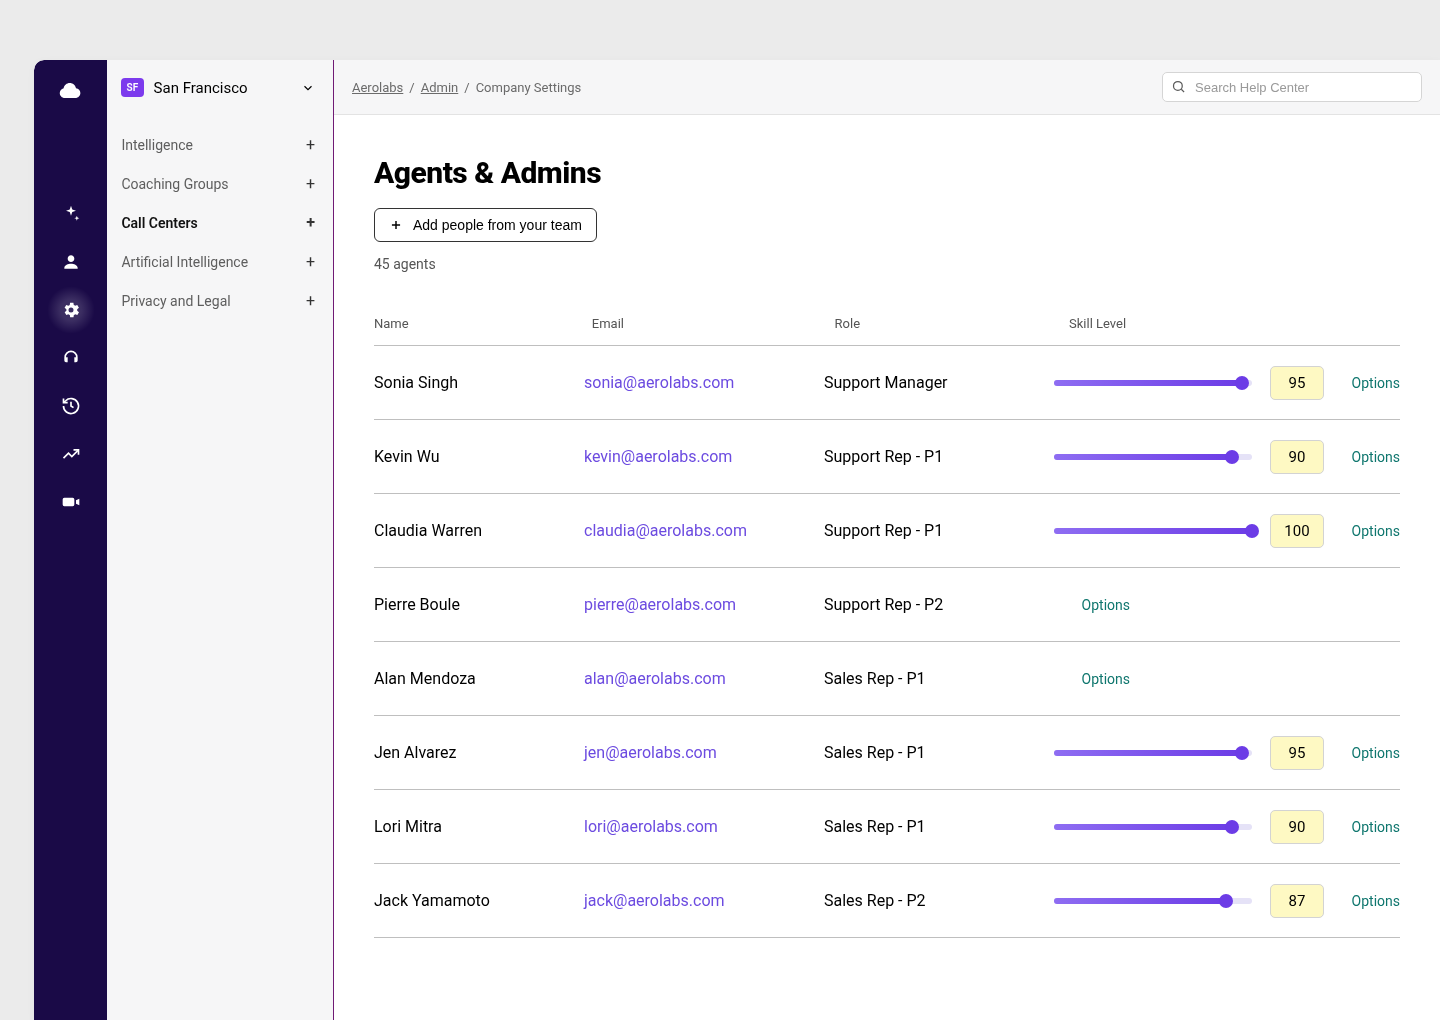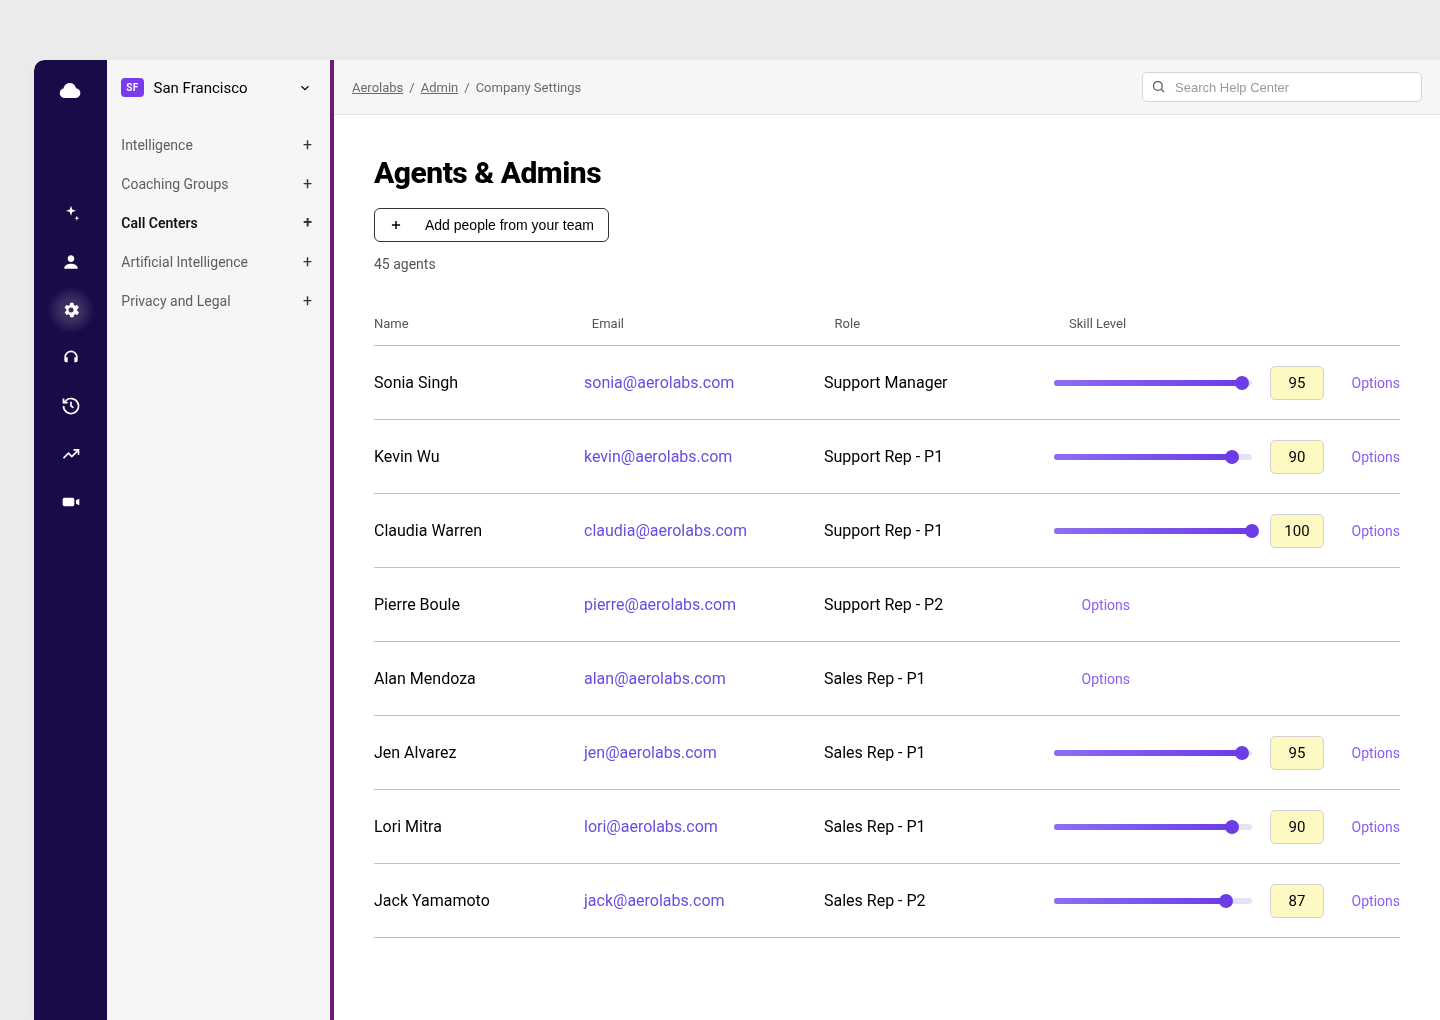--- a/index.html
+++ b/index.html
@@ -45,21 +45,21 @@
     cursor: pointer;
   }
   .rail-icon.active {
     background: radial-gradient(circle at center, rgba(255,255,255,0.15) 30%, rgba(255,255,255,0) 70%);
   }
   .rail-icon svg { width: 20px; height: 20px; }
   
   .sidebar {
     width: 253px;
     background: #f6f6f7;
-    border-right: 4px solid #701a75;
+    border-right: 1px solid #701a75;
     display: flex;
     flex-direction: column;
   }
   .location-switcher {
     display: flex;
     align-items: center;
     gap: 10px;
     padding: 18px 18px 18px 14px;
     cursor: pointer;
   }
@@ -111,21 +111,21 @@
     display: flex;
     gap: 6px;
   }
   .breadcrumb .crumb-link { text-decoration: underline; cursor: pointer; color: #6b6b6b; }
   .breadcrumb .crumb-current { color: #6b6b6b; }
   .search-wrap {
     margin-left: auto;
     position: relative;
   }
   .search-input {
-    width: 280px;
+    width: 260px;
     height: 30px;
     border: 1px solid #d5d5d5;
     border-radius: 5px;
     padding: 0 10px 0 32px;
     font-size: 13px;
     background: #fff;
   }
   .search-input::placeholder { color: #9a9a9a; }
   .search-icon {
     position: absolute;
@@ -141,21 +141,21 @@
   }
   .page-title {
     font-size: 30px;
     font-weight: 800;
     margin-bottom: 18px;
     letter-spacing: -0.5px;
   }
   .add-people-btn {
     display: inline-flex;
     align-items: center;
-    gap: 22px;
+    gap: 10px;
     border: 1px solid #333;
     background: #fff;
     border-radius: 6px;
     padding: 8px 14px;
     font-size: 14px;
     cursor: pointer;
   }
   .add-people-btn .plus-icon { width: 14px; height: 14px; }
   .agent-count {
     font-size: 14px;
@@ -181,21 +181,21 @@
     height: 74px;
     border-bottom: 1px solid #bfbfbf;
     font-size: 16px;
   }
   .col-name  { width: 210px; }
   .col-email { width: 240px; }
   .col-role  { width: 230px; }
   .col-skill { width: 270px; display: flex; align-items: center; gap: 18px; }
   .col-opts  { width: 76px; text-align: right; }
   .email-link { color: #6c4be0; cursor: pointer; }
-  .options-link { color: #8b5cf6; font-size: 14px; cursor: pointer; }
+  .options-link { color: #0f766e; font-size: 14px; cursor: pointer; }
   .slider {
     flex: 1;
     height: 6px;
     background: #e5e2f7;
     border-radius: 3px;
     position: relative;
     cursor: pointer;
   }
   .slider-fill {
     position: absolute; left: 0; top: 0; bottom: 0;

